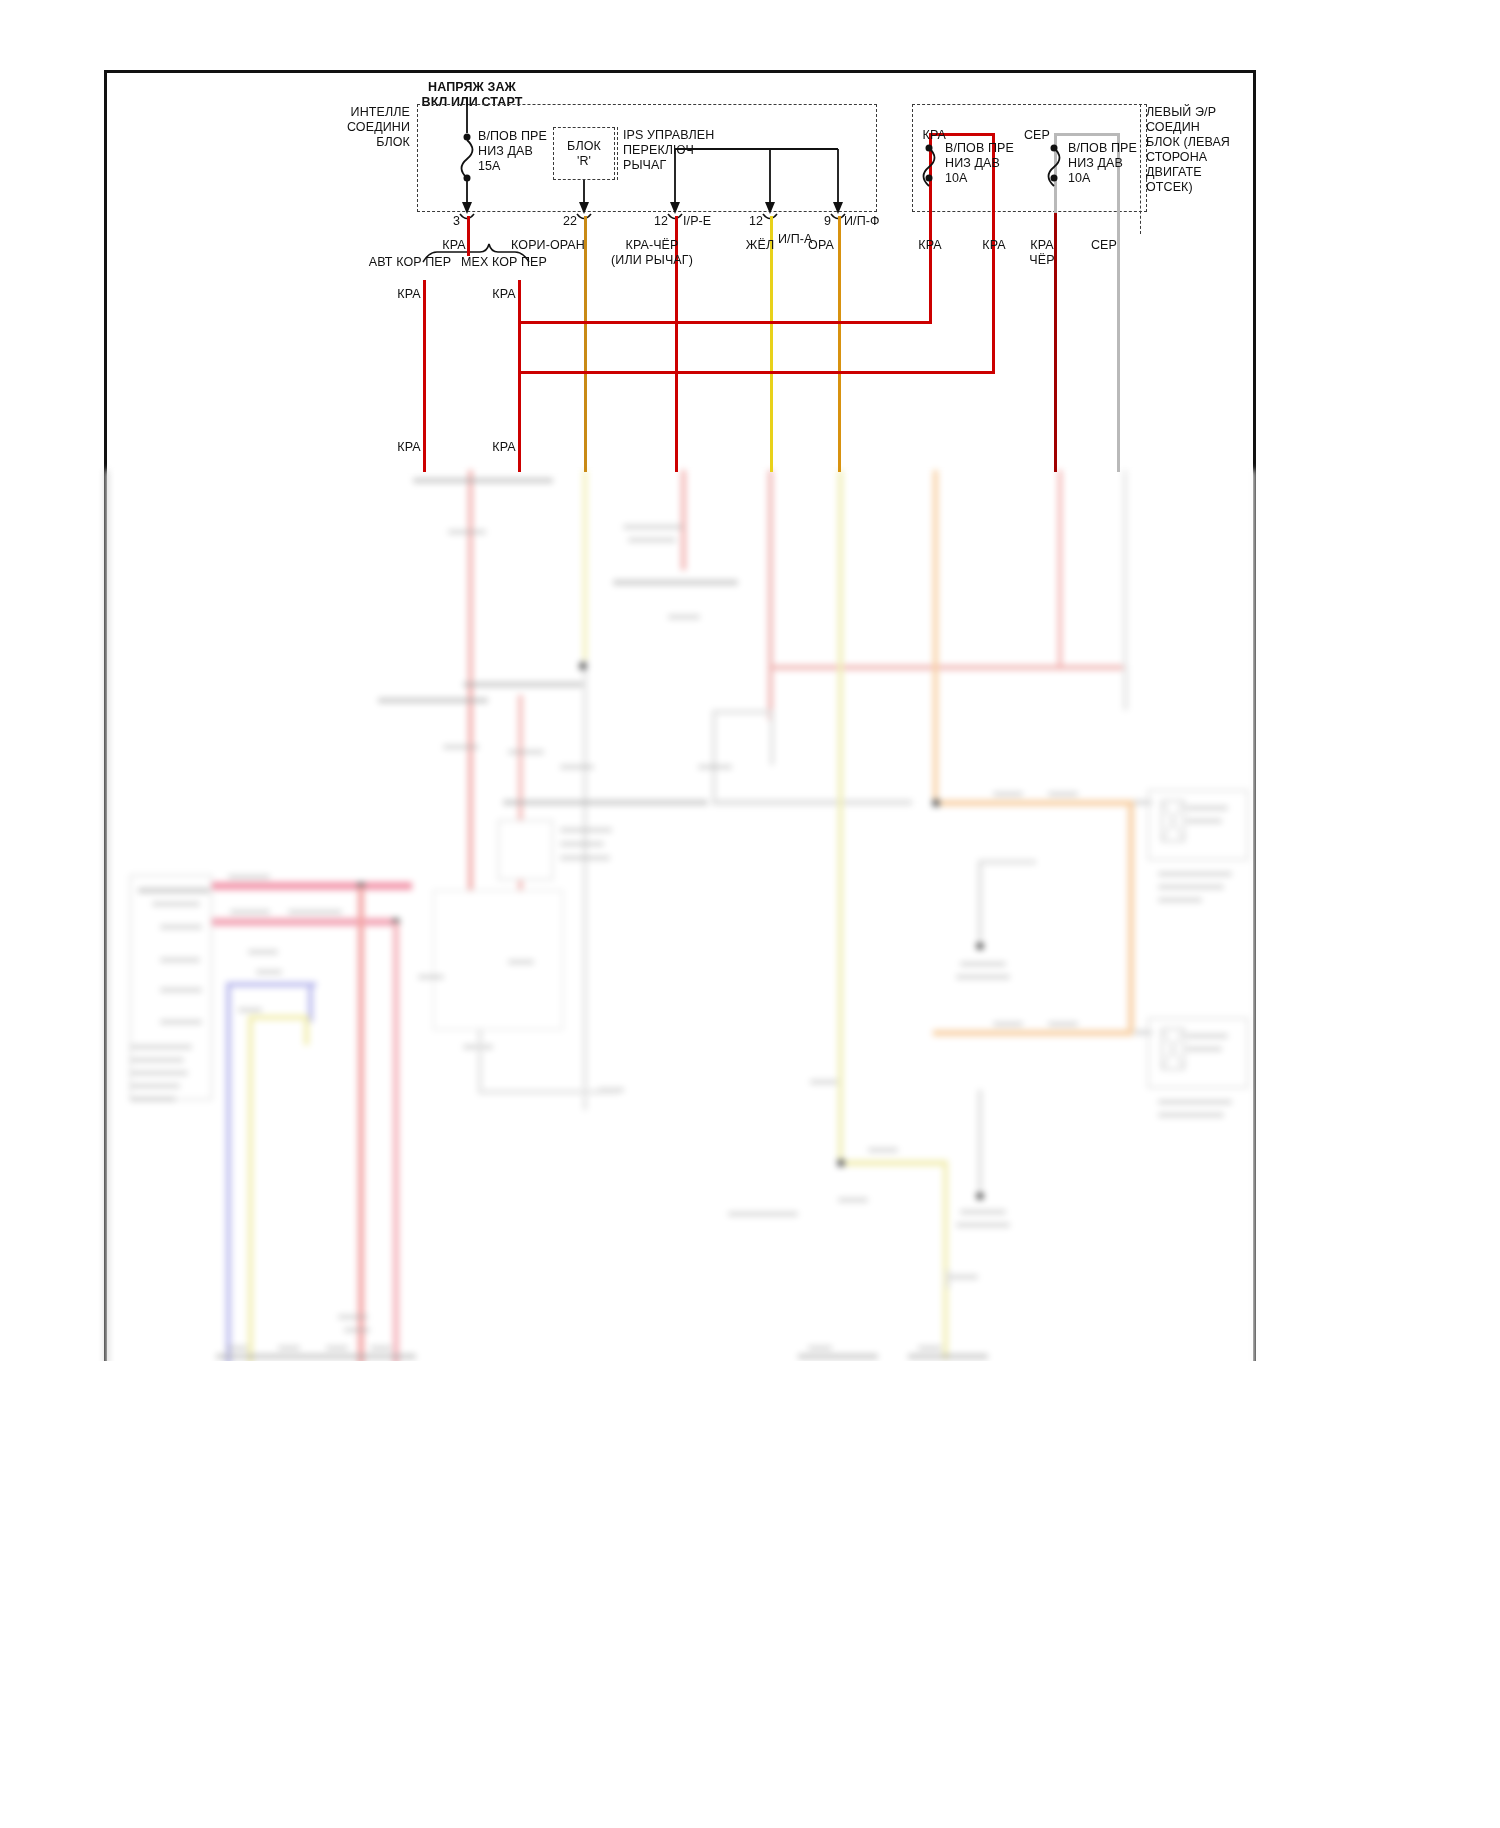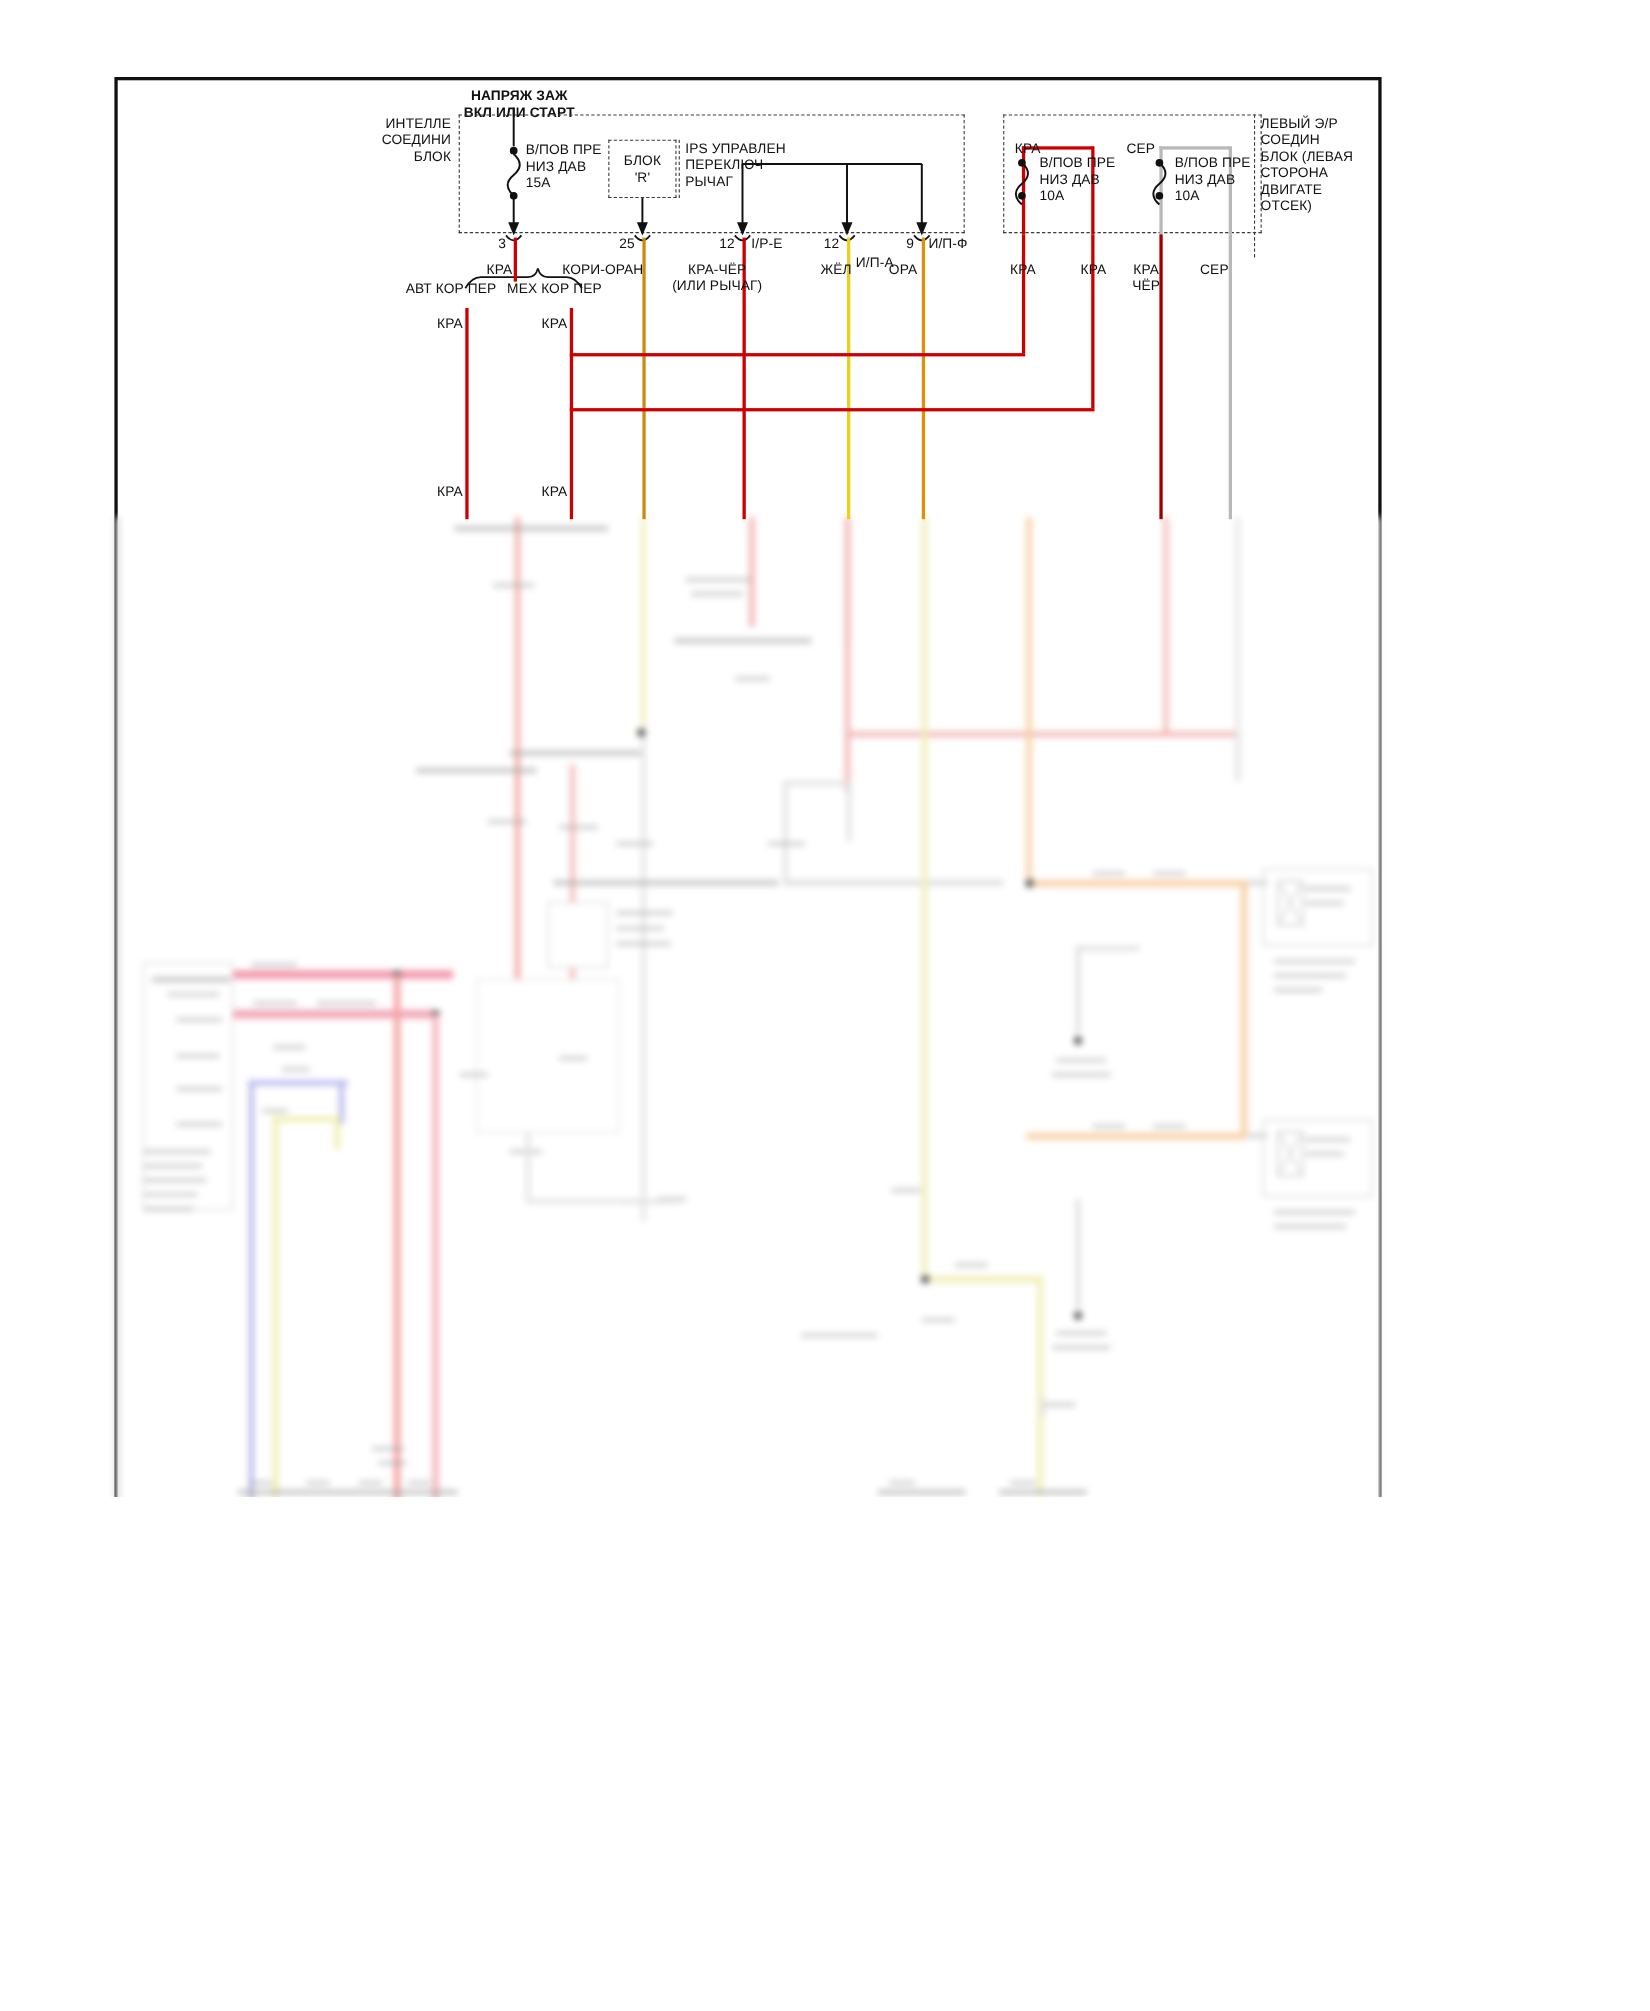--- a/index.html
+++ b/index.html
@@ -294,21 +294,21 @@
     <path d="M21 28 q11 10 0 19 q-11 9 0 19" fill="none" stroke="#111" stroke-width="1.8"></path>
   </svg>
   <div class="dot" style="left:1006px;top:148px;"></div>
   <div class="dot" style="left:1006px;top:178px;"></div>
   <div class="t" style="left:1020px;top:141px;width:110px;">В/ПОВ ПРЕ
 НИЗ ДАВ</div>
   <div class="t" style="left:1020px;top:171px;width:60px;">10A</div>
   <div class="t r" style="left:1002px;top:128px;width:60px;">СЕР</div>
 
   <div class="t r" style="left:412px;top:214px;width:40px;">3</div>
-  <div class="t r" style="left:529px;top:214px;width:40px;">25</div>
+  <div class="t r" style="left:529px;top:214px;width:40px;">22</div>
   <div class="t r" style="left:620px;top:214px;width:40px;">12</div>
   <div class="t" style="left:635px;top:214px;width:60px;">I/P-E</div>
   <div class="t r" style="left:715px;top:214px;width:40px;">12</div>
   <div class="t" style="left:730px;top:232px;width:60px;">И/П-А</div>
   <div class="t r" style="left:783px;top:214px;width:40px;">9</div>
   <div class="t" style="left:796px;top:214px;width:60px;">И/П-Ф</div>
 
   <div class="wire v" style="left:419px;top:216px;height:40px;border-color:#cc0000;"></div>
 
   <div class="wire v" style="left:375px;top:280px;height:192px;border-color:#cc0000;"></div>

